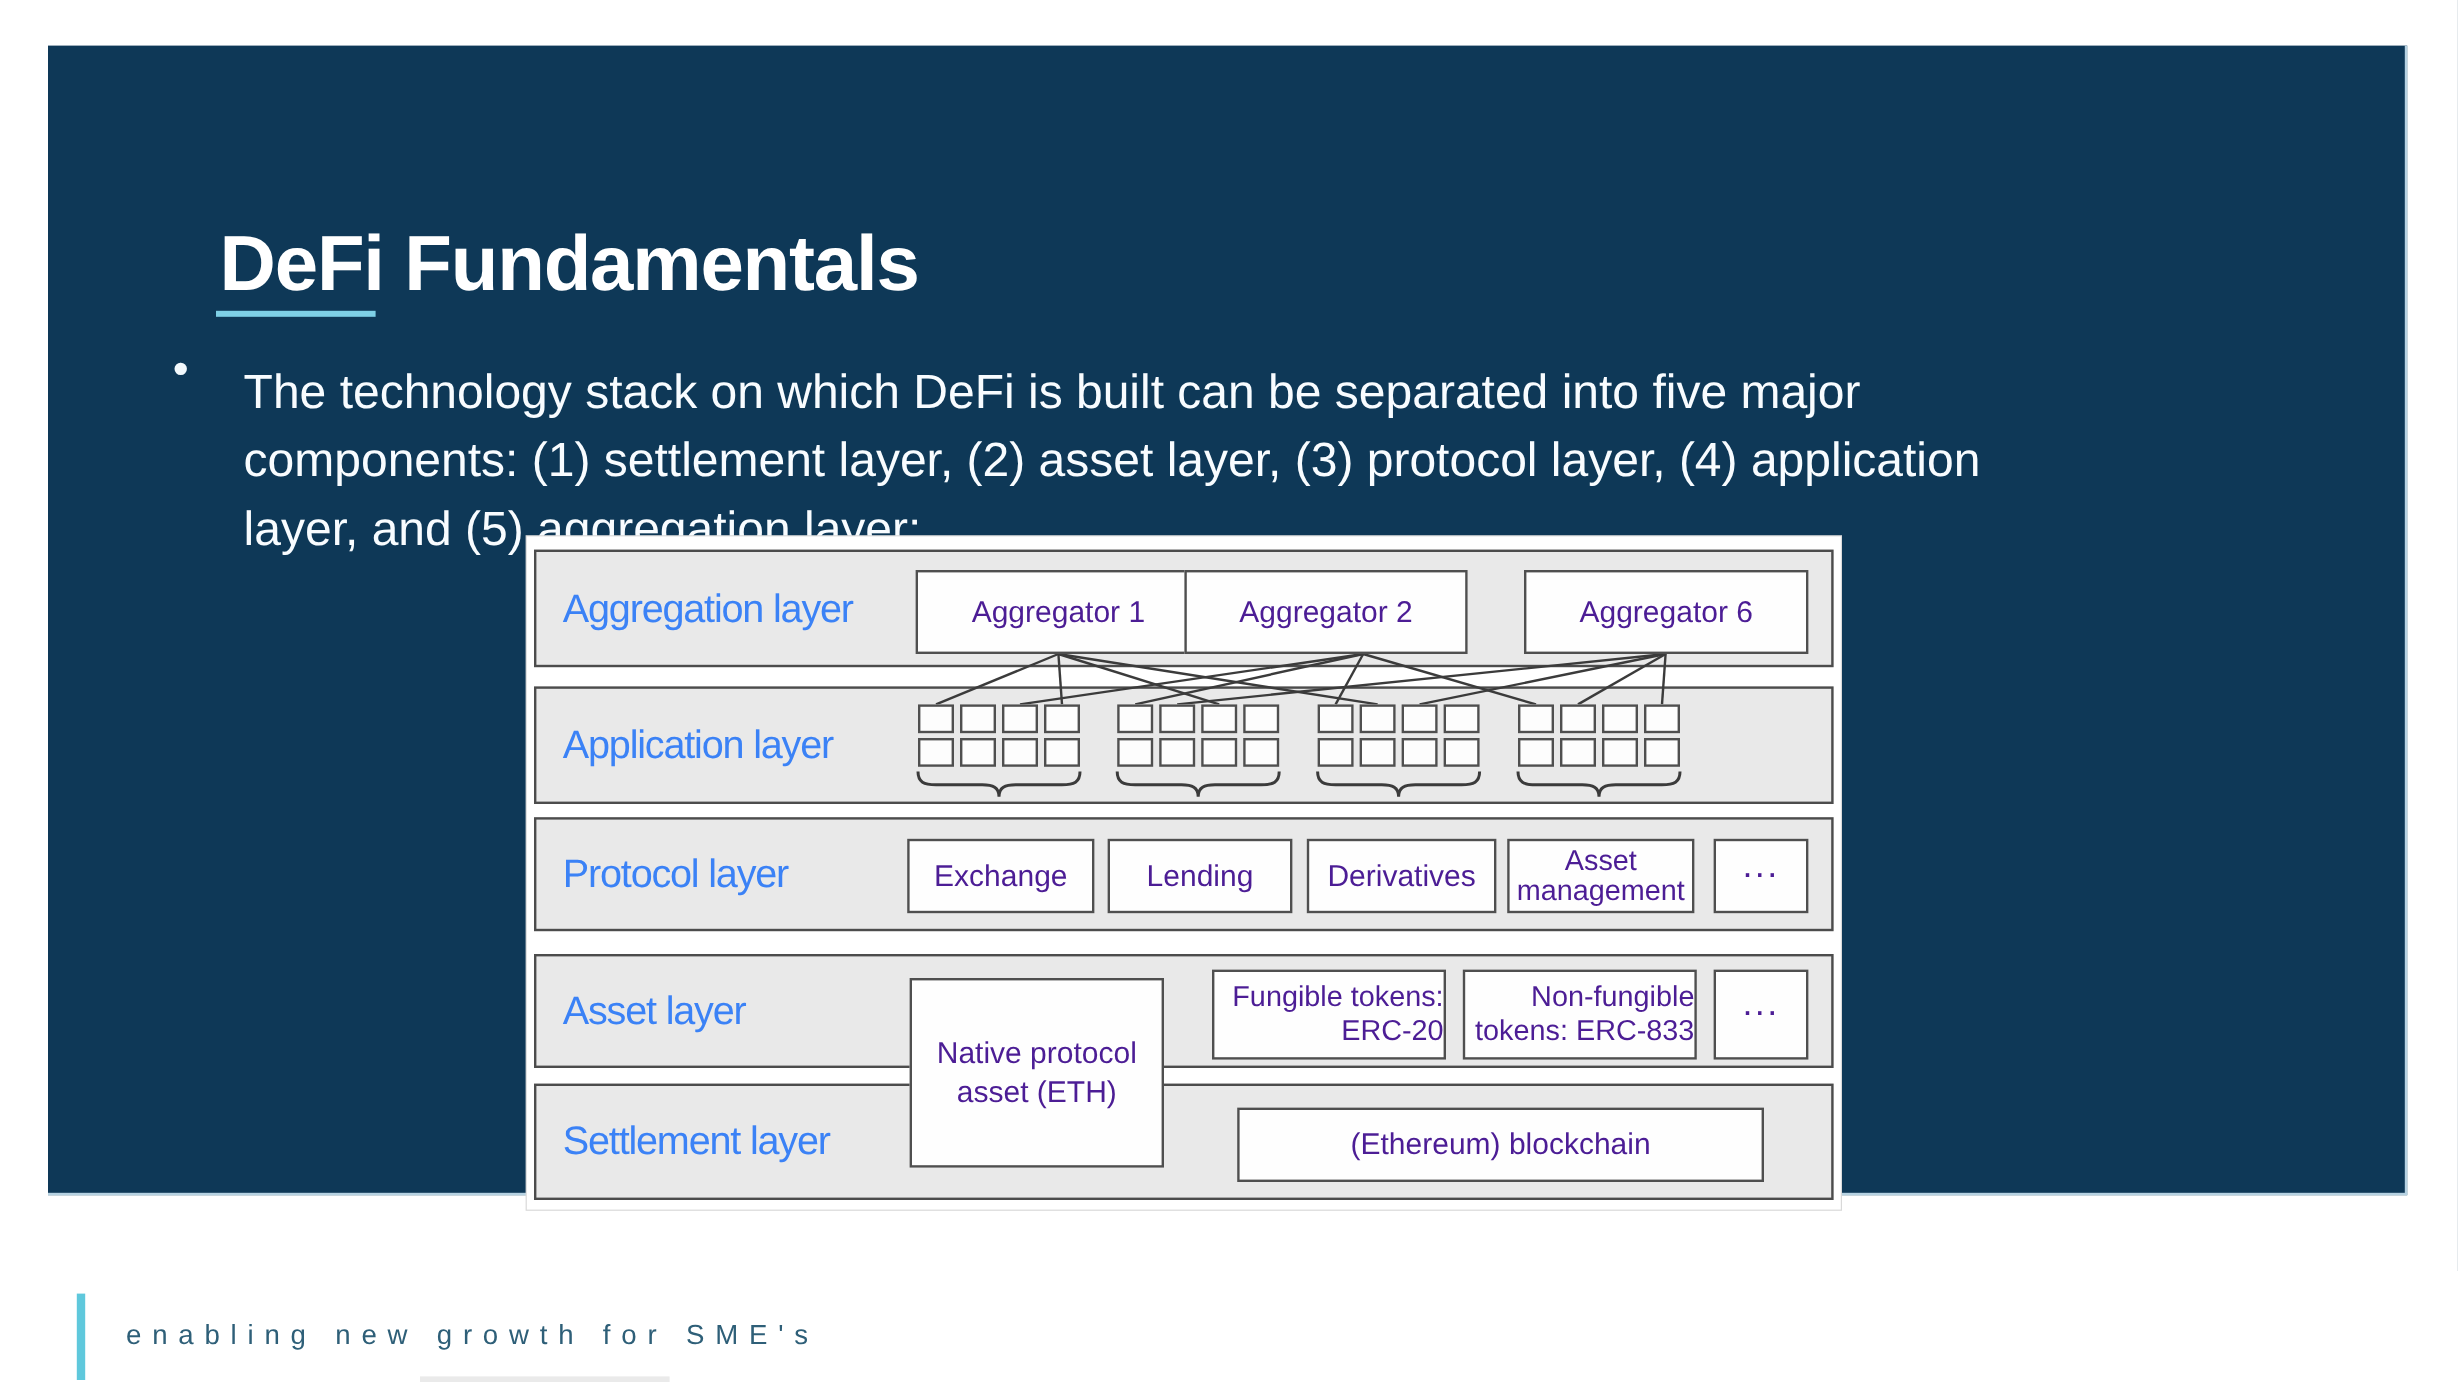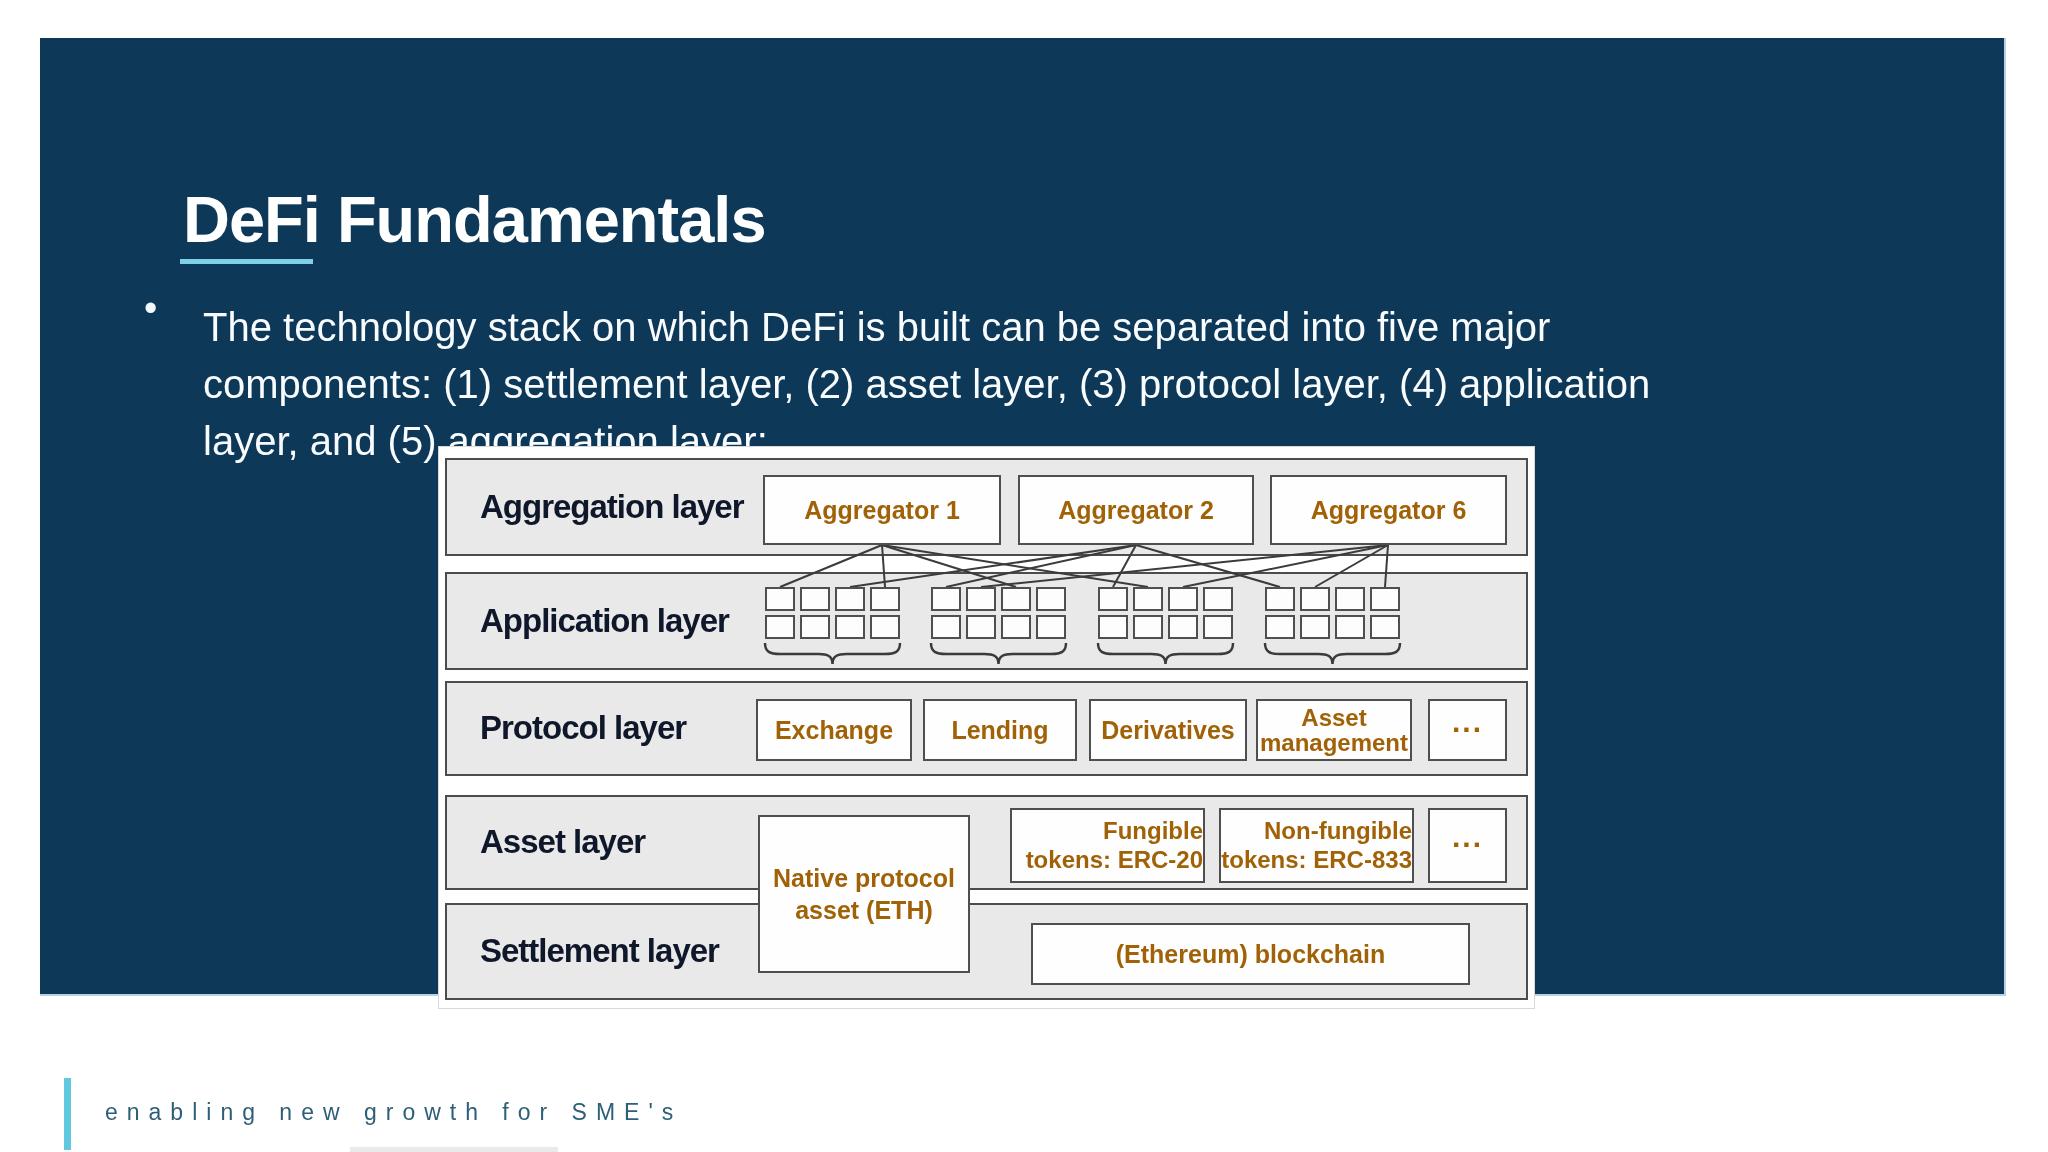--- a/index.html
+++ b/index.html
@@ -40,34 +40,34 @@
     margin:0; background:#ffffff; box-shadow:0 0 0 1px #d9d9d9;
   }
   .layer-row{
     position:absolute; left:6px; width:1083px;
     background:#e9e9e9; border:2px solid #4c4c4c; box-sizing:border-box;
   }
   .r1{top:11px;height:98px} .r2{top:125px;height:98px} .r3{top:234px;height:95px}
   .r4{top:348px;height:95px} .r5{top:456px;height:97px}
 
   .row-label{
-    position:absolute; left:41px; transform:translateY(-50%);
-    font-size:33px; font-weight:bold; color:#0f172a; letter-spacing:-1px;
+    position:absolute; left:30px; transform:translateY(-50%);
+    font-size:33px; font-weight:normal; color:#3b82f6; letter-spacing:-1px;
     white-space:nowrap; z-index:3;
   }
   .lbl1{top:60px} .lbl2{top:174px} .lbl3{top:281px} .lbl4{top:395px} .lbl5{top:504px}
 
   .dbox{
     position:absolute; background:#fefefe; border:2px solid #4f4f4f;
     box-sizing:border-box; display:flex; align-items:center; justify-content:center;
-    text-align:center; font-weight:bold; color:#a16207; z-index:2;
+    text-align:center; font-weight:normal; color:#4c1d95; z-index:2;
   }
   
   .agg{ top:28px; height:70px; font-size:25px; }
-  .agg1{left:324px;width:238px} .agg2{left:579px;width:236px} .agg3{left:831px;width:237px}
+  .agg1{left:324px;width:238px} .agg2{left:548px;width:236px} .agg3{left:831px;width:237px}
   
   .proto{ top:252px; height:62px; font-size:25px; line-height:1.05; }
   .proto1{left:317px;width:156px} .proto2{left:484px;width:154px}
   .proto3{left:650px;width:158px} .proto4{left:817px;width:156px;font-size:24px}
   .proto5{left:989px;width:79px}
   
   .asset{ top:361px; height:75px; font-size:24px; line-height:1.18;text-align:right; }
   .asset1{left:571px;width:195px} .asset2{left:780px;width:195px}
   .asset3{left:989px;width:79px}
   

